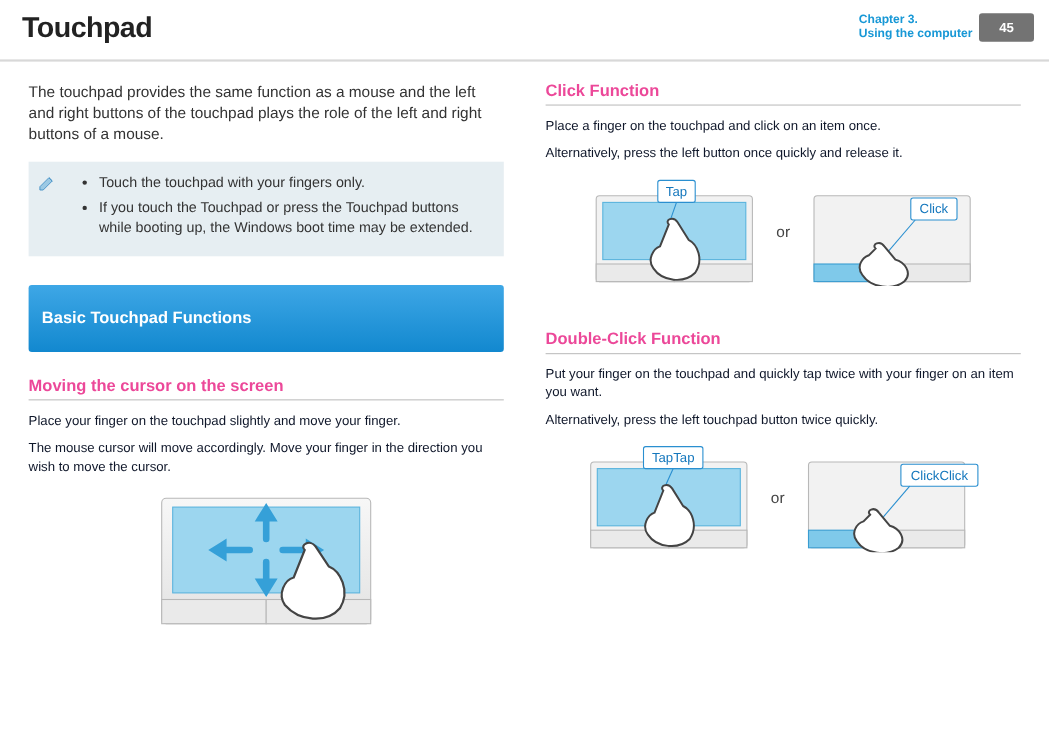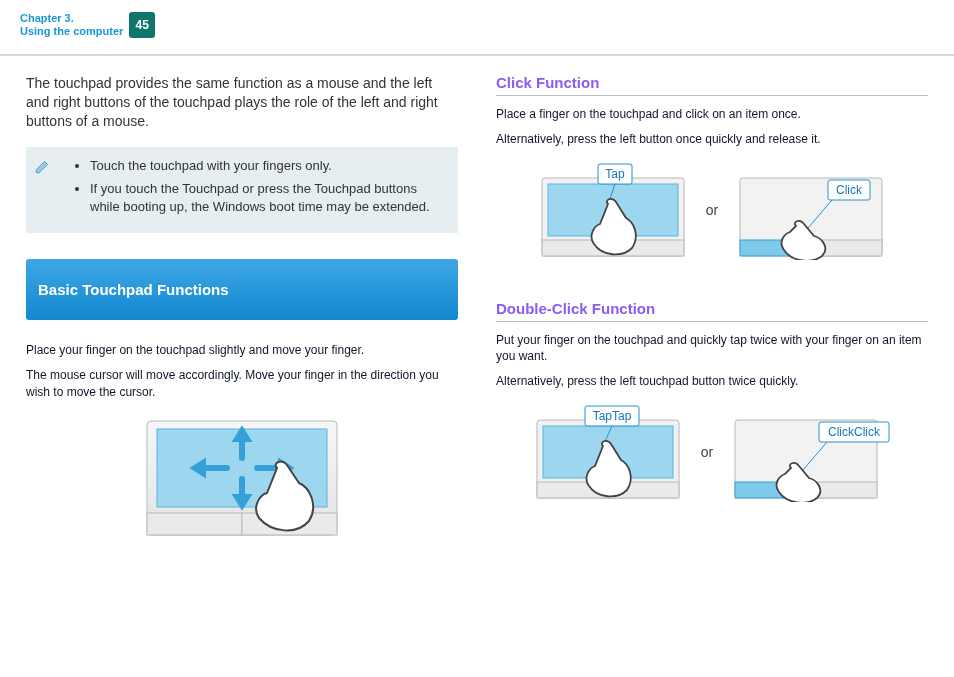--- a/index.html
+++ b/index.html
@@ -34,28 +34,28 @@
     padding-top: 2px;
   }
   .chapter-text {
     text-align: left;
     color: #1898d6;
     font-weight: bold;
     font-size: 11px;
     line-height: 1.2;
   }
   .page-badge {
-    background: #0f766e;
+    background: #737373;
     color: #fff;
     font-size: 12px;
     font-weight: bold;
     display: flex;
     align-items: center;
     justify-content: center;
-    width: 26px;
+    width: 50px;
     height: 26px;
     border-radius: 3px;
   }
   .columns {
     display: flex;
     padding: 18px 26px 0 26px;
     gap: 38px;
   }
   .col {
     flex: 1;
@@ -94,21 +94,21 @@
     padding: 22px 12px;
     border-radius: 3px;
     margin-bottom: 22px;
   }
   .subheading {
     font-weight: bold;
     font-size: 15px;
     border-bottom: 1px solid #bfbfbf;
     padding-bottom: 4px;
     margin-bottom: 10px;
-    color: #8b5cf6;
+    color: #ec4899;
   }
   .body-text {
     font-size: 12px;
     line-height: 1.4;
     margin-bottom: 8px;
     color: #0f172a;
   }
   .figure-row {
     display: flex;
     align-items: center;
@@ -117,20 +117,21 @@
     margin-top: 12px;
     margin-bottom: 28px;
   }
   .or-text { font-size: 14px; color: #444; }
   .section-gap { height: 12px; }
 </style>
 </head>
 <body>
 
 <div class="header">
+  <div class="title">Touchpad</div>
   <div class="chapter-block">
     <div class="chapter-text">
       <div>Chapter 3.</div>
       <div>Using the computer</div>
     </div>
     <div class="page-badge">45</div>
   </div>
 </div>
 
 <div class="columns">
@@ -148,20 +149,21 @@
       <ul class="note-list">
         <li>
           <span>Touch the touchpad with your fingers only.</span><br>
         </li>
         <li>If you touch the Touchpad or press the Touchpad buttons while booting up, the Windows boot time may be extended.</li>
       </ul>
     </div>
 
     <div class="section-bar">Basic Touchpad Functions</div>
 
+    <div class="subheading">Moving the cursor on the screen</div>
     <div class="body-text">Place your finger on the touchpad slightly and move your finger.</div>
     <div class="body-text">The mouse cursor will move accordingly. Move your finger in the direction you wish to move the cursor.</div>
 
     <div class="figure-row">
       <svg width="210" height="130" viewBox="0 0 210 130">
         <defs>
           <linearGradient id="pad" x1="0" y1="0" x2="0" y2="1">
             <stop offset="0" stop-color="#f7f7f7"></stop>
               <stop offset="1" stop-color="#e3e3e3"></stop>
           </linearGradient>

